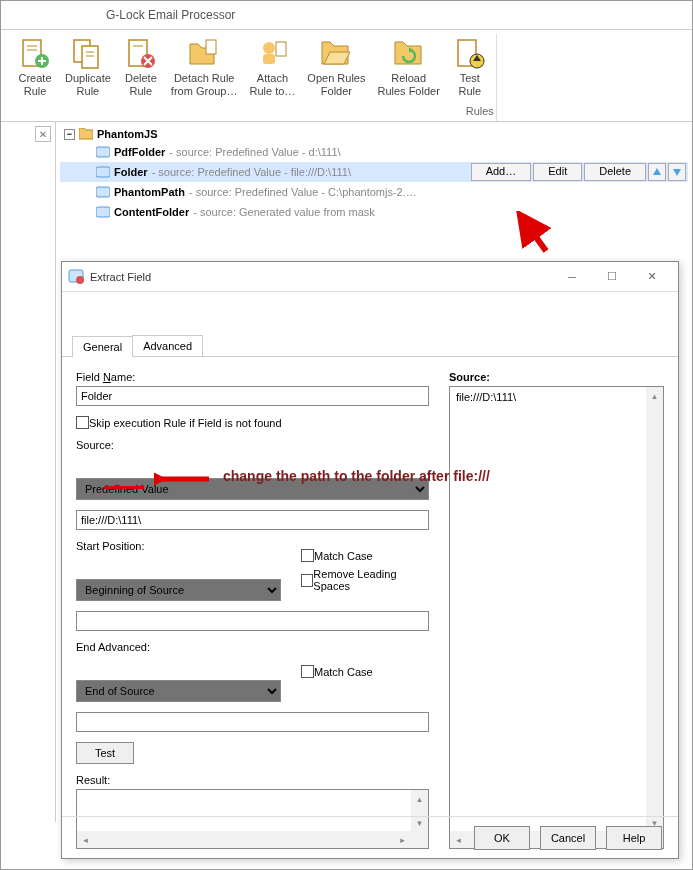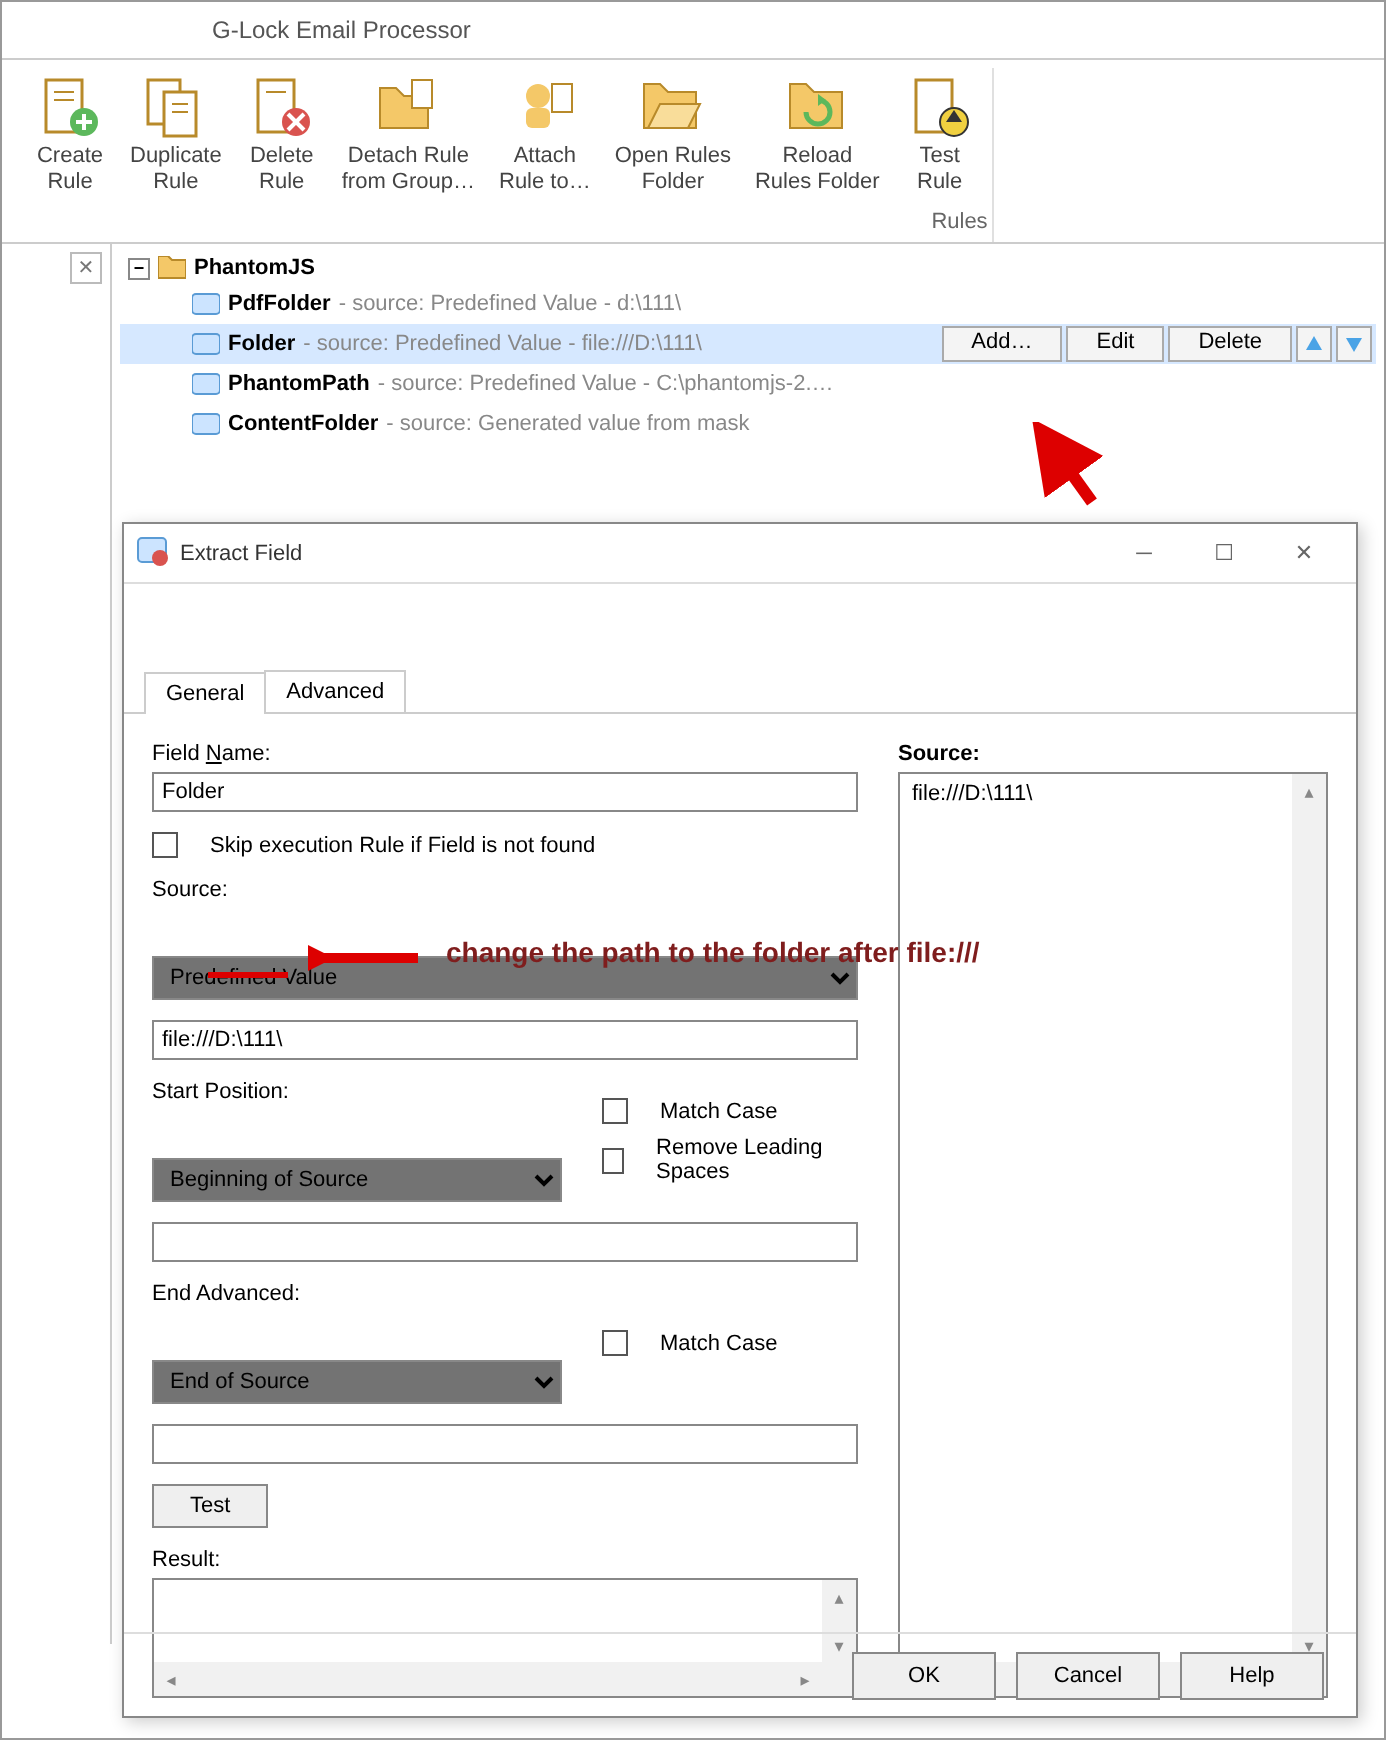--- a/index.html
+++ b/index.html
@@ -32,34 +32,34 @@
   .tabstrip { display: flex; padding: 6px 10px 0 10px; border-bottom: 1px solid #ccc; }
   .tab { padding: 4px 10px; border: 1px solid #ccc; border-bottom: none; background: #fff; margin-right: -1px; position: relative; cursor: pointer; margin-top: 37px; }
   .tab.active { background: #fff; top: 1px; }
   .dlg-body { padding: 14px; display: flex; gap: 20px; }
   .col-left { flex: 1; display: flex; flex-direction: column; gap: 10px; }
   .col-right { width: 215px; display: flex; flex-direction: column; }
   .lbl { color: #000; margin-bottom: 3px; }
   .lbl .u { text-decoration: underline; }
   .txt, .sel { width: 100%; border: 1px solid #888; padding: 3px 4px; font-size: 11px; font-family: inherit; background: #fff; }
   .sel { background: #737373; height: 22px; margin-top: 24px; }
-  .chk-row { display: flex; align-items: center; gap: 16px; }
+  .chk-row { display: flex; align-items: center; gap: 0; }
   .chk { width: 13px; height: 13px; border: 1px solid #555; background: #fff; cursor: pointer; }
   .two-col { display: flex; gap: 20px; }
   .two-col .c1 { width: 205px; }
   .two-col .c2 { flex: 1; display: flex; flex-direction: column; gap: 6px; justify-content: center; }
   .btn-std { border: 1px solid #888; background: #efefef; padding: 4px 18px; font-size: 11px; cursor: pointer; }
   .result-box { border: 1px solid #888; background: #fff; height: 60px; position: relative; }
   .source-box { border: 1px solid #888; background: #fff; flex: 1; padding: 4px 6px; position: relative; min-height: 390px; }
   .scroll-v { position: absolute; right: 0; top: 0; bottom: 17px; width: 17px; background: #f1f1f1; display: flex; flex-direction: column; justify-content: space-between; }
   .scroll-h { position: absolute; left: 0; right: 17px; bottom: 0; height: 17px; background: #f1f1f1; display: flex; justify-content: space-between; }
   .scroll-btn { width: 17px; height: 17px; display: flex; align-items: center; justify-content: center; color: #888; font-size: 9px; }
   .scroll-corner { position: absolute; right: 0; bottom: 0; width: 17px; height: 17px; background: #f1f1f1; }
   .dlg-footer { position: absolute; bottom: 0; left: 0; right: 0; height: 42px; border-top: 1px solid #ddd; display: flex; justify-content: flex-end; align-items: center; gap: 10px; padding-right: 16px; }
-  .btn-footer { border: 1px solid #888; background: #efefef; padding: 5px 0; width: 72px; font-size: 11px; cursor: pointer; text-align: center; }
+  .btn-footer { border: 1px solid #888; background: #efefef; padding: 5px 0; width: 56px; font-size: 11px; cursor: pointer; text-align: center; }
   .annotation { position: absolute; color: #7f1d1d; font-weight: bold; font-size: 14px; pointer-events: none; }
   .red-arrow-1 { position: absolute; left: 510px; top: 210px; pointer-events: none; }
   .red-arrow-2 { position: absolute; left: 153px; top: 468px; pointer-events: none; }
   .red-underline { position: absolute; left: 103px; top: 485px; width: 40px; height: 3px; background: #d00; pointer-events: none; }
   .tree-toggle { width: 11px; height: 11px; border: 1px solid #888; display: inline-flex; align-items: center; justify-content: center; font-size: 9px; line-height: 1; cursor: pointer; }
   .folder-ico svg, .file-ico svg { display: block; }
 </style>
 </head>
 <body>
 

